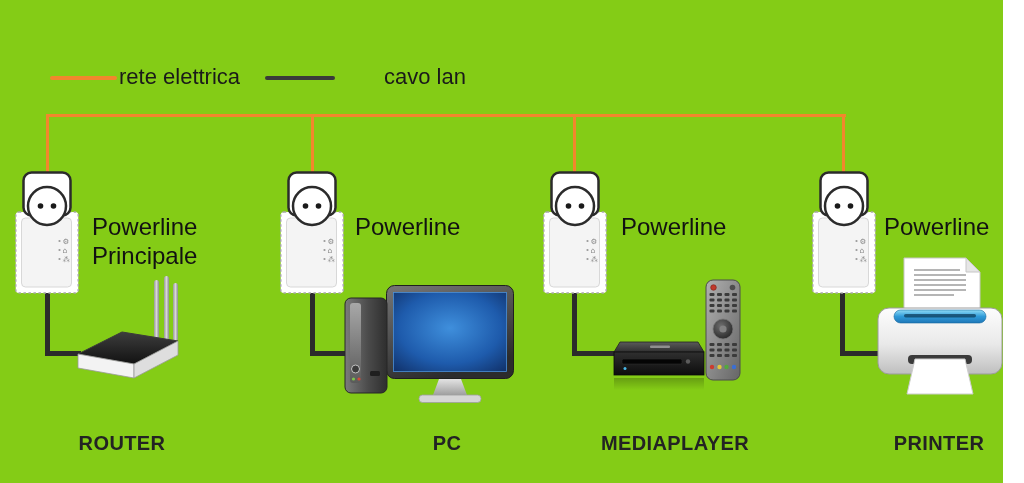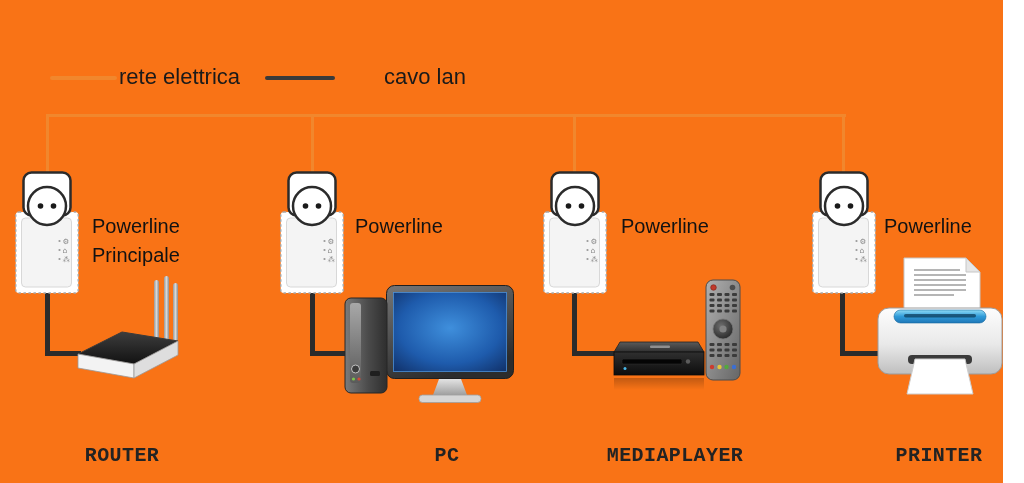--- a/index.html
+++ b/index.html
@@ -1,35 +1,35 @@
 <!DOCTYPE html>
 <html><head>
 <meta charset="utf-8">
 <style>
   html,body { margin:0; padding:0; background:#fff; }
   .stage {
-    position:relative; width:1003px; height:483px; background:#f97316;
+    position:relative; width:1003px; height:483px; background:#84cc16;
     font-family:"Liberation Sans", sans-serif; overflow:hidden;
     --orange:#F1872D; --lan:#2b2b2b;
   }
   .legend-label { position:absolute; top:64px; font-size:22px; color:#1a1a1a; white-space:nowrap; }
   .swatch { position:absolute; top:76px; height:4px; border-radius:2px; }
   .swatch.orange { background:var(--orange); }
   .swatch.black  { background:#3a3a3a; }
 
   .net-h { position:absolute; top:114px; height:3px; background:var(--orange); }
   .net-v { position:absolute; top:114px; width:3px; height:60px; background:var(--orange); }
 
   .cable-v { position:absolute; top:292px; width:5px; height:64px; background:var(--lan); }
   .cable-h { position:absolute; top:351px; height:5px; background:var(--lan); border-radius:0 0 0 3px; }
 
   .adapter { position:absolute; top:170px; width:64px; height:126px; }
-  .plabel  { position:absolute; top:212px; font-size:20px; line-height:29px; color:#121212; white-space:pre-line; }
-  .caption { position:absolute; top:444px; font-size:20px; font-weight:bold; color:#232323;
-             letter-spacing:0.4px; transform:translateX(-50%); white-space:nowrap;font-family:Liberation Mono, monospace; }
+  .plabel  { position:absolute; top:212px; font-size:24px; line-height:29px; color:#121212; white-space:pre-line; }
+  .caption { position:absolute; top:432px; font-size:20px; font-weight:bold; color:#232323;
+             letter-spacing:0.4px; transform:translateX(-50%); white-space:nowrap; }
   .dev { position:absolute; }
 </style>
 </head>
 <body>
 
 <div class="stage">
 
   <div>
     <div class="swatch orange" style="left:50px;width:67px;"></div>
     <div class="legend-label" style="left:119px;">rete elettrica</div>

